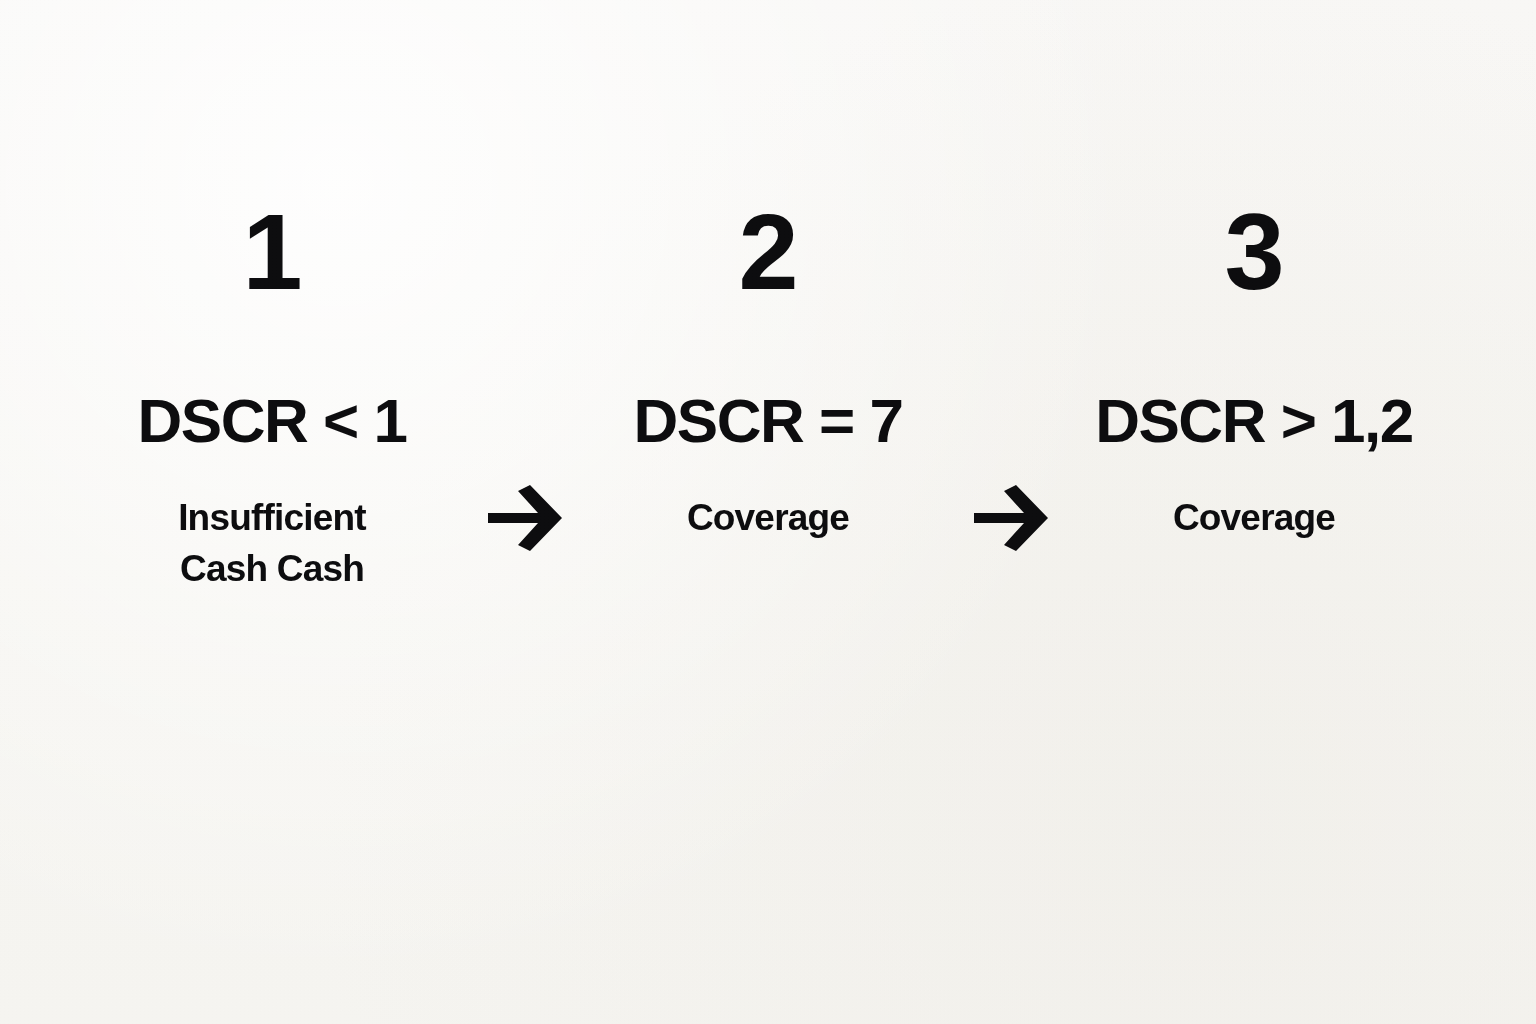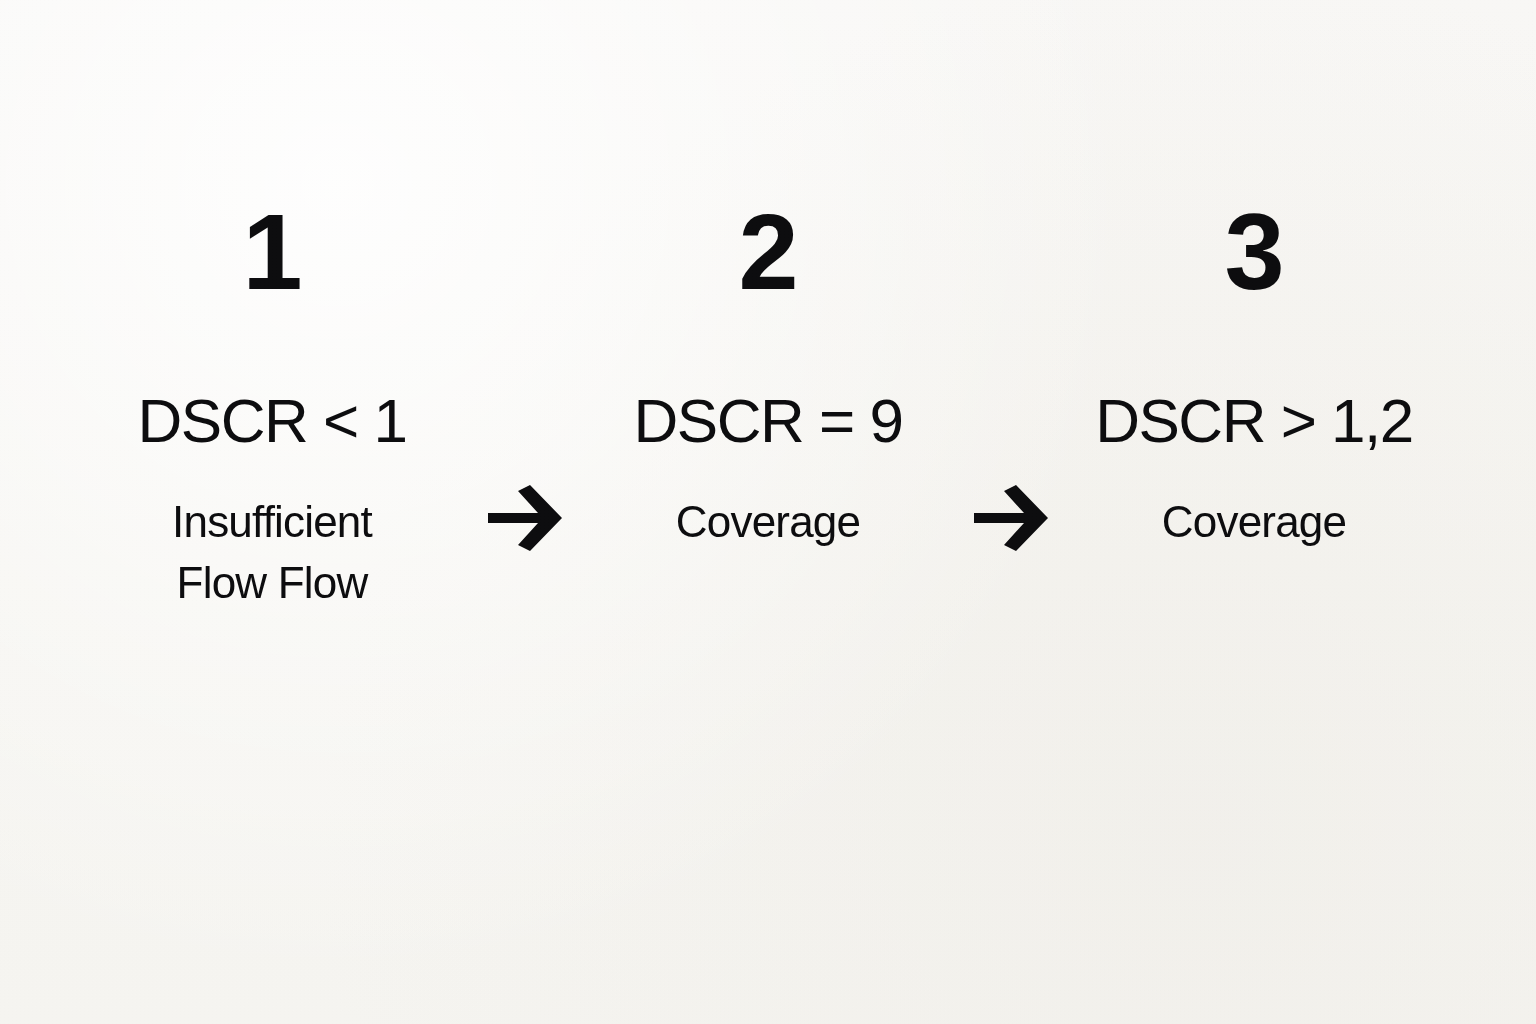--- a/index.html
+++ b/index.html
@@ -53,29 +53,29 @@
   .step-number {
     font-size: 108px;
     font-weight: 700;
     line-height: 1;
     letter-spacing: -1px;
     white-space: nowrap;
   }
 
   .step-heading {
     font-size: 62px;
-    font-weight: 400;
+    font-weight: 700;
     line-height: 1;
     letter-spacing: -1.5px;
     white-space: nowrap;
   }
 
   .step-desc {
-    font-size: 44px;
-    font-weight: 400;
+    font-size: 37px;
+    font-weight: 700;
     line-height: 1.38;
     letter-spacing: -0.8px;
     white-space: nowrap;
   }
 
   
   .col-1 .step-number { position: absolute; left: 0; right: 0; top: 198px; }
   .col-2 .step-number { position: absolute; left: 0; right: 0; top: 198px; }
   .col-3 .step-number { position: absolute; left: 0; right: 0; top: 198px; }
 
@@ -113,33 +113,33 @@
 
 <div class="canvas">
 
   <div class="steps">
 
     <div class="step col-1">
       <div class="step-number">1</div>
       <div class="heading-row step-heading">DSCR &lt; 1</div>
       <div class="desc-row step-desc">
         <span class="desc-line">Insufficient</span>
-        <span class="desc-line">Flow Flow</span>
+        <span class="desc-line">Cash Cash</span>
       </div>
     </div>
 
     <div class="arrow arrow-1">
       <svg viewBox="0 0 78 70" aria-hidden="true">
         <path d="M2 30 H52 L32 8 L44 2 L76 35 L44 68 L32 62 L52 40 H2 Z" fill="#0d0d0f"></path>
       </svg>
     </div>
 
     <div class="step col-2">
       <div class="step-number">2</div>
-      <div class="heading-row step-heading">DSCR = 9</div>
+      <div class="heading-row step-heading">DSCR = 7</div>
       <div class="desc-row step-desc">
         <span class="desc-line">Coverage</span>
       </div>
     </div>
 
     <div class="arrow arrow-2">
       <svg viewBox="0 0 78 70" aria-hidden="true">
         <path d="M2 30 H52 L32 8 L44 2 L76 35 L44 68 L32 62 L52 40 H2 Z" fill="#0d0d0f"></path>
       </svg>
     </div>

